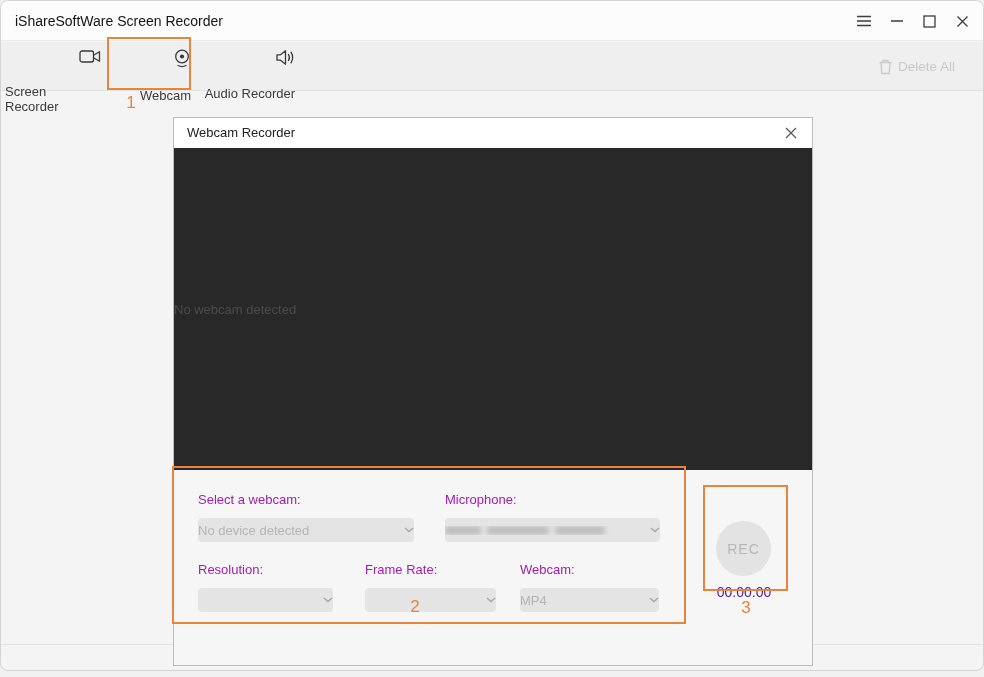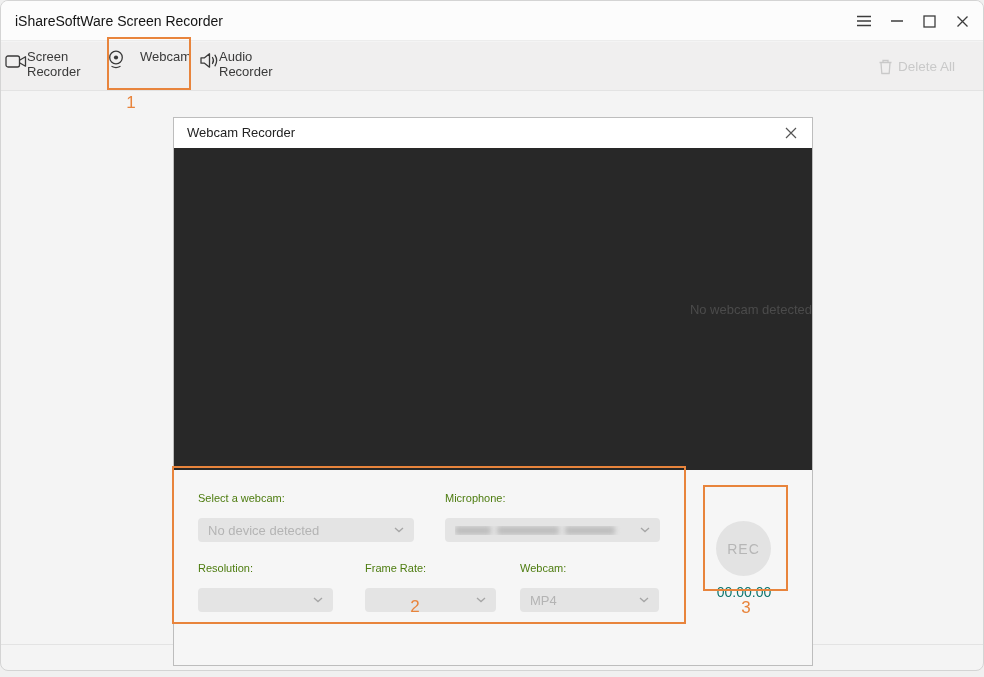--- a/index.html
+++ b/index.html
@@ -34,22 +34,22 @@
     width: 33px; height: 40px; display: flex; align-items: center;
     justify-content: center; color: #3c3c3c; cursor: default;
   }
   
   .toolbar {
     position: absolute; left: 0; top: 41px; width: 100%; height: 49px;
     background: #f0efef; border-bottom: 1px solid #e3e3e3;
   }
   .tool-item {
     position: absolute; top: 5px; height: 42px;
-    display: flex; flex-direction: row; align-items: flex-start;
-    justify-content: space-between; padding: 2px 0 3px 0;
+    display: flex; flex-direction: column; align-items: flex-end;
+    justify-content: space-between; padding: 2px 0 3px 0; gap: 20px;
   }
   .tool-item .tool-label { font-size: 13px; color: #3a3a3a; }
   .tool-item .tool-ic { height: 20px; display: flex; align-items: flex-end; }
   .delete-all {
     position: absolute; right: 28px; top: 0; height: 49px;
     display: flex; align-items: center; gap: 5px;
   }
   .delete-all .del-label { font-size: 13.5px; color: #c9c9c9; }
   
   .dialog {
@@ -63,43 +63,43 @@
   .dialog-title {
     position: absolute; left: 13px; top: 0; line-height: 30px;
     font-size: 13px; color: #222;
   }
   .dialog-close {
     position: absolute; right: 12px; top: 6px; width: 18px; height: 18px;
     display: flex; align-items: center; justify-content: center; cursor: default;
   }
   .preview {
     position: absolute; left: 0; top: 30px; width: 638px; height: 322px;
-    background: #282828; display: flex; align-items: center; justify-content: flex-end;
+    background: #282828; display: flex; align-items: center; justify-content: flex-start;
   }
   .preview-msg { font-size: 13px; color: #4b4b4b; }
   .field-label {
-    position: absolute; font-size: 11px; color: #4d7c0f; white-space: nowrap;
+    position: absolute; font-size: 13px; color: #a21caf; white-space: nowrap;
   }
   .dropdown {
     position: absolute; height: 24px; background: #e4e4e4; border-radius: 4px;
-    display: flex; align-items: center; padding: 0 10px;
+    display: flex; align-items: center; padding: 0 0;
     color: #b4b4b4; font-size: 13px;
   }
   .dropdown .dd-value { flex: 1; overflow: hidden; white-space: nowrap; }
   .dropdown .chev { flex: 0 0 auto; margin-left: 6px; display: flex; }
   .redacted-blobs { display: flex; gap: 6px; align-items: center; filter: blur(2.5px); }
   .redacted-blobs span { display: block; height: 9px; background: #bdbdbd; border-radius: 2px; }
   .rec-btn {
     position: absolute; left: 542px; top: 403px; width: 55px; height: 55px;
     border-radius: 50%; background: #e3e3e3; display: flex; align-items: center;
     justify-content: center; font-size: 14px; color: #b6b6b6; letter-spacing: 1px;
   }
   .rec-timer {
     position: absolute; left: 530px; top: 466px; width: 80px; text-align: center;
-    font-size: 14px; color: #0f766e;
+    font-size: 14px; color: #4c1d95;
   }
   
   .anno-box {
     position: absolute; border: 2px solid #e8843c; z-index: 20; pointer-events: none;
   }
   .anno-num {
     position: absolute; z-index: 21; color: #e8843c; font-size: 17px;
     width: 28px; text-align: center; pointer-events: none;
   }
   #anno-box-1 { left: 106px; top: 36px; width: 84px; height: 53px; }

